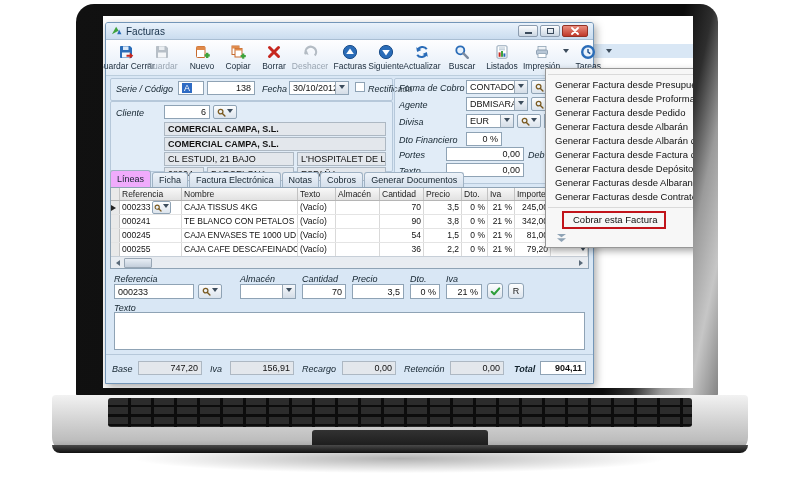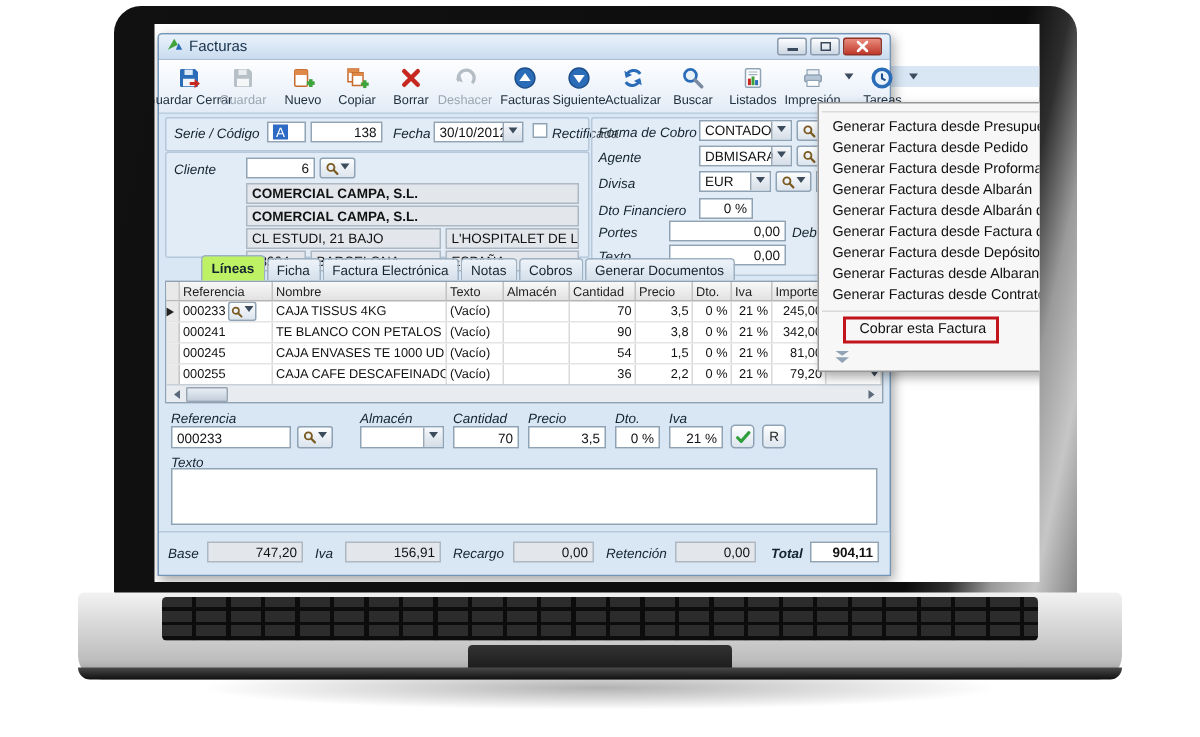--- a/index.html
+++ b/index.html
@@ -56,21 +56,21 @@
   .grp{position:absolute;border:1px solid #b6c8da;border-radius:2px;background:rgba(255,255,255,.22);}
   .caretbtn{position:absolute;right:0;top:0;bottom:0;width:12px;border-left:1px solid #9aa8b5;
        background:linear-gradient(#f6f8fb,#d4dde7);display:flex;align-items:center;justify-content:center;}
   .splitbtn{position:absolute;height:14px;box-sizing:border-box;border:1px solid #8fa3b5;border-radius:2px;
        background:linear-gradient(#fcfdfe,#dce4ed);display:flex;align-items:center;justify-content:center;gap:1px;}
   .chk{position:absolute;width:10px;height:10px;background:#fff;border:1px solid #8fa3b5;box-sizing:border-box;}
   
   .tabs{position:absolute;left:4px;top:150px;height:14px;display:flex;align-items:flex-end;}
   .tab{font-size:9px;color:#14242f;padding:1px 6px;border:1px solid #9fb2c4;border-bottom:none;
        border-radius:3px 3px 0 0;background:linear-gradient(#eef3f9,#d4dfeb);margin-right:1px;height:12px;line-height:12px;}
-  .tab.active{background:#bef264;height:14px;line-height:14px;font-weight:bold;position:relative;z-index:2;margin-left:24px;}
+  .tab.active{background:#f0abfc;height:14px;line-height:14px;font-weight:normal;position:relative;z-index:2;}
   
   .grid{position:absolute;left:4px;top:164px;width:479px;height:82px;background:#fff;border:1px solid #8fa3b5;box-sizing:border-box;}
   .grow{display:flex;height:13px;border-bottom:1px solid #e4e4e4;}
   .ghead{height:12px;background:linear-gradient(#f8f8f8,#e2e2e2);border-bottom:1px solid #b5b5b5;}
   .gc{font-size:8.5px;color:#111;padding:0 2px;border-right:1px solid #d9d9d9;overflow:hidden;white-space:nowrap;box-sizing:border-box;line-height:12px;}
   .ghead .gc{border-right:1px solid #c2c2c2;color:#222;}
   .gut{width:9px;background:#e9e9e9;border-right:1px solid #c6c6c6;box-sizing:border-box;display:flex;align-items:center;justify-content:center;}
   .c0{width:62px}.c1{width:116px}.c2{width:38px}.c3{width:44px}.c4{width:44px}.c5{width:38px}.c6{width:26px}.c7{width:27px}.c8{width:36px}.cf{flex:1}
   .num{text-align:right;}
   .rowmark{width:0;height:0;border:3.5px solid transparent;border-left:5px solid #222;}
@@ -504,22 +504,22 @@
       <span class="lbl" style="left:298px;top:9px;">Retención</span>
       <div class="fld gray num" style="left:344px;top:6px;width:54px;">0,00</div>
       <span class="lbl" style="left:408px;top:9px;font-weight:bold;">Total</span>
       <div class="fld num bold" style="left:434px;top:6px;width:46px;">904,11</div>
     </div>
   </div>
 
   <div class="abs menu">
     <div class="msep"></div>
     <div class="mi">Generar Factura desde Presupuesto</div>
+    <div class="mi">Generar Factura desde Proforma</div>
     <div class="mi">Generar Factura desde Pedido</div>
-    <div class="mi">Generar Factura desde Proforma</div>
     <div class="mi">Generar Factura desde Albarán</div>
     <div class="mi">Generar Factura desde Albarán de Compra</div>
     <div class="mi">Generar Factura desde Factura de Compra</div>
     <div class="mi">Generar Factura desde Depósito</div>
     <div class="mi">Generar Facturas desde Albaranes</div>
     <div class="mi">Generar Facturas desde Contratos</div>
     <div class="msep"></div>
     <div class="mired">
       <div class="mi">Cobrar esta Factura</div>
     </div>

